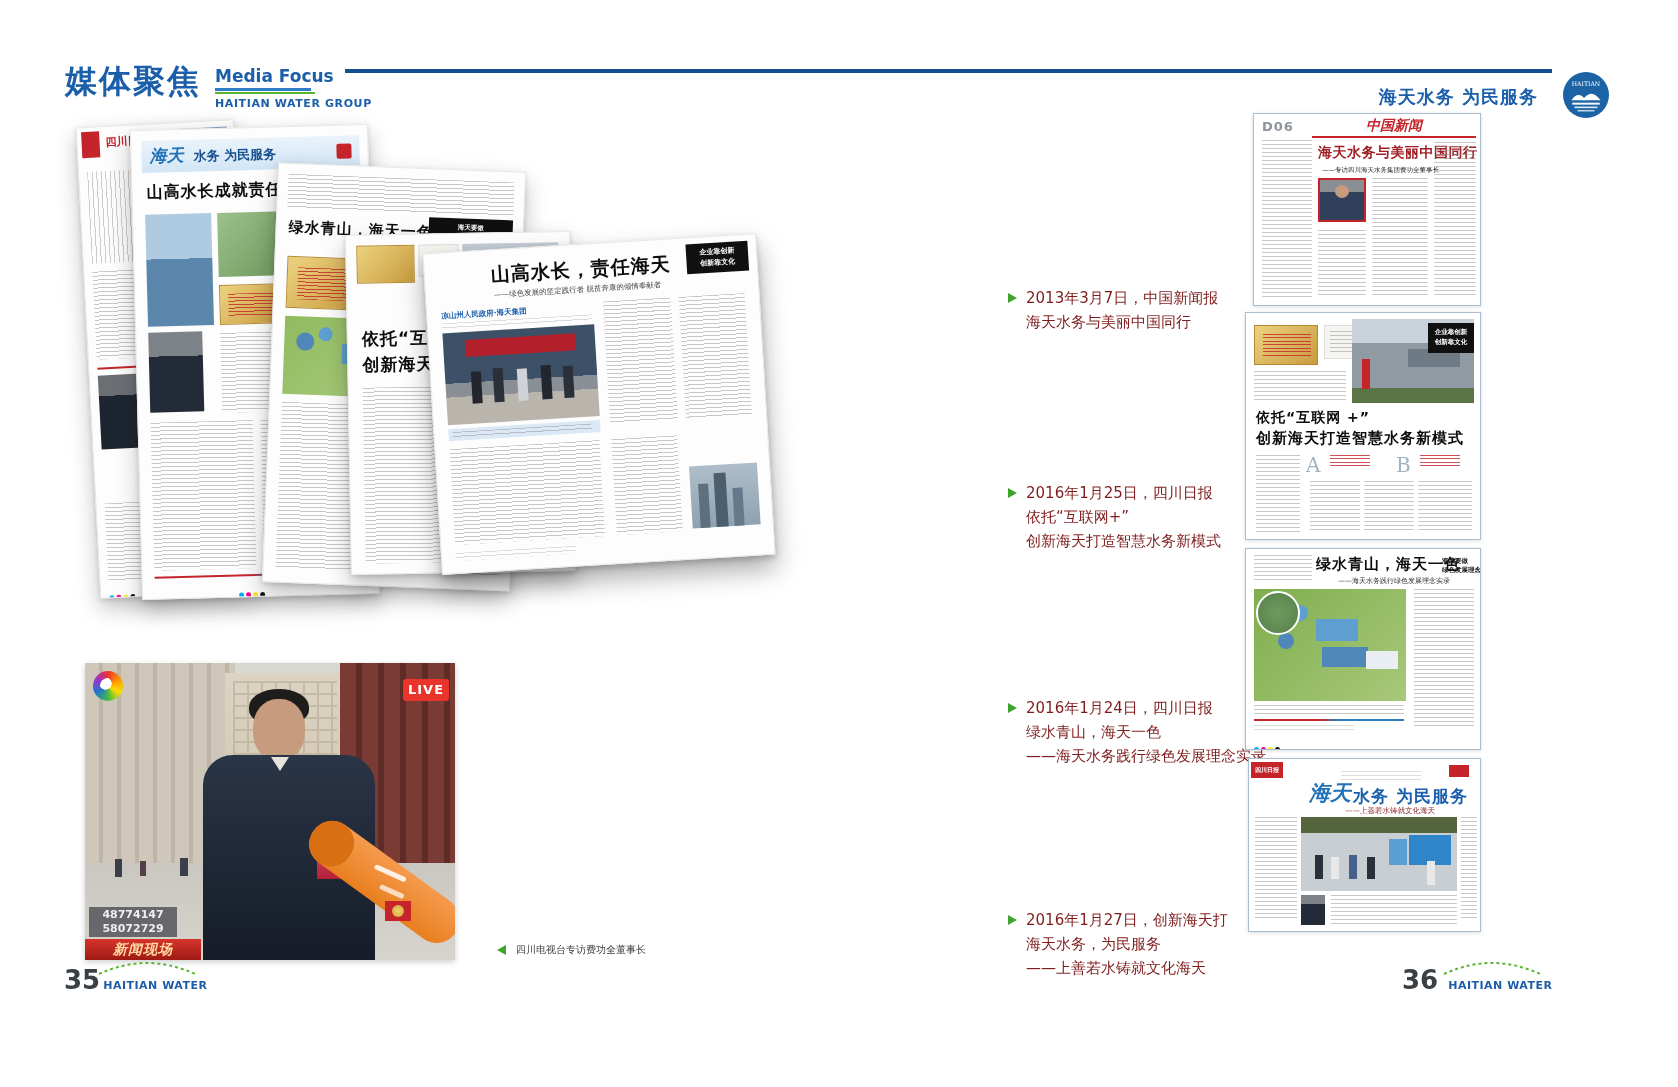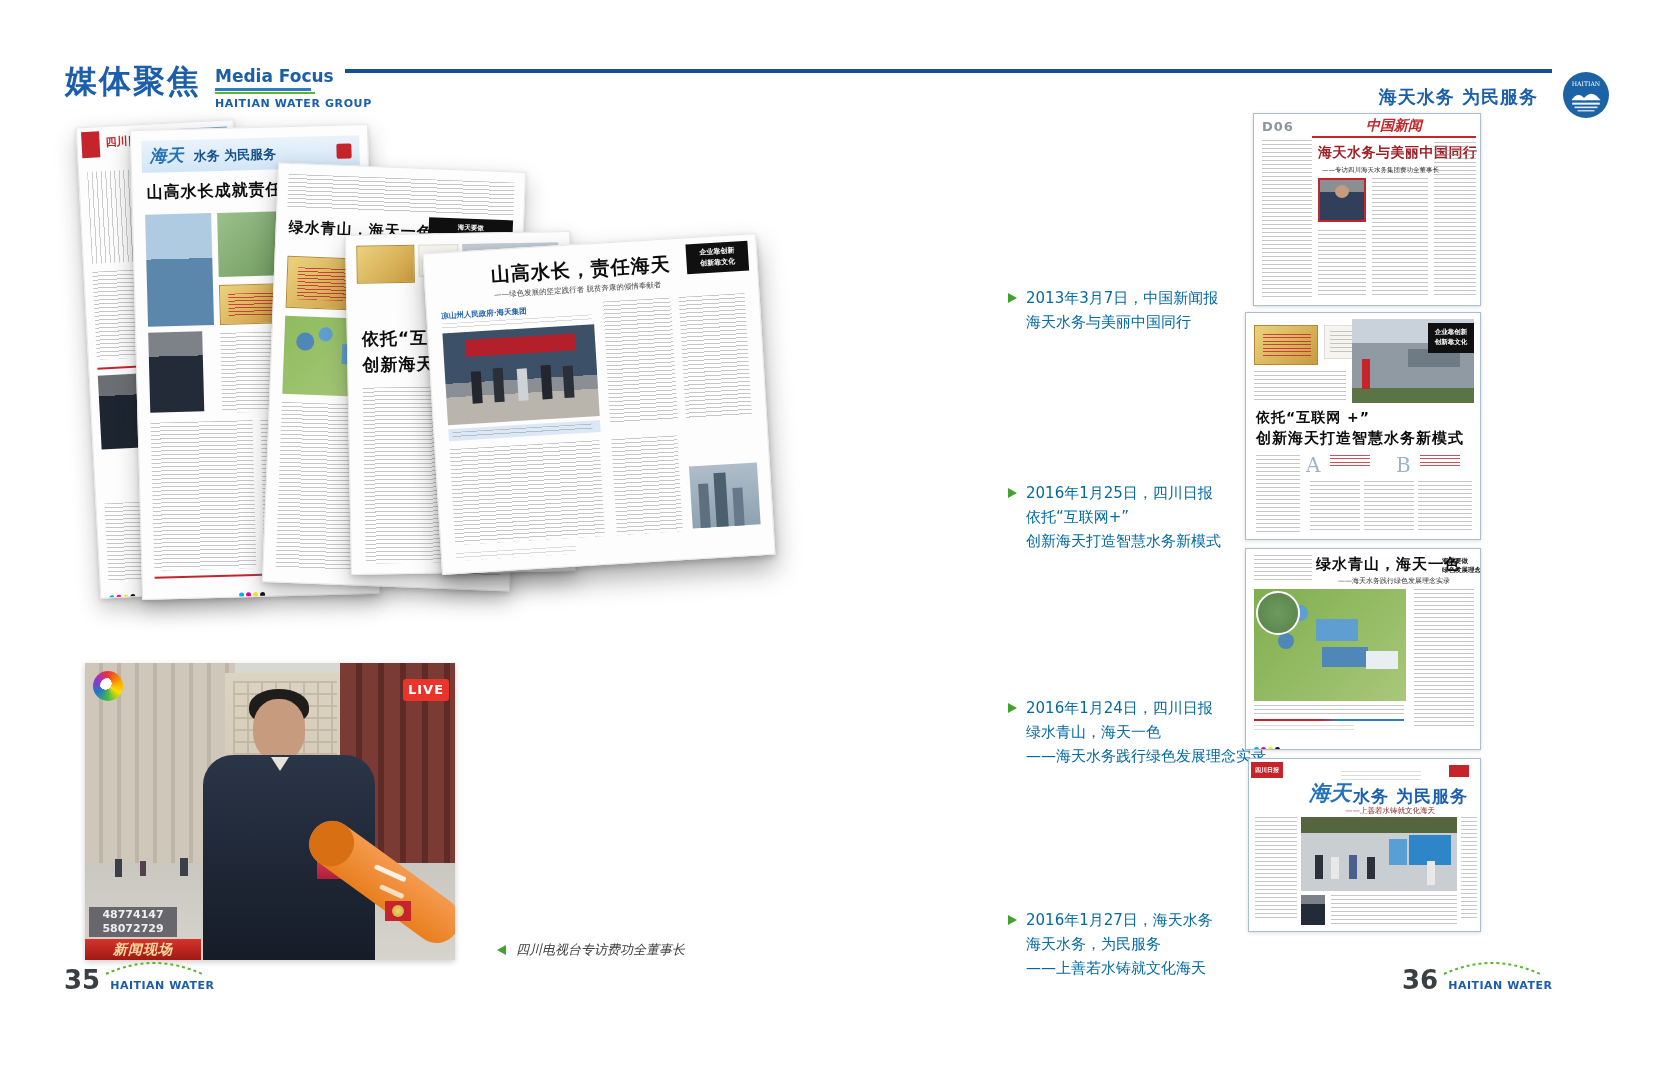--- a/index.html
+++ b/index.html
@@ -17,21 +17,21 @@
         box-shadow:0 10px 22px rgba(30,30,30,.28),0 2px 5px rgba(0,0,0,.15);overflow:hidden;}
   .thumb{position:absolute;background:#fff;border:1px solid #a9bdd4;
          box-shadow:0 1px 4px rgba(0,0,0,.14);overflow:hidden;}
   
   .arr-r{display:inline-block;width:0;height:0;border-left:9px solid #3fa32e;
          border-top:5px solid transparent;border-bottom:5px solid transparent;}
   .arr-up{display:inline-block;width:0;height:0;border-bottom:9px solid #3fa32e;
           border-left:5px solid transparent;border-right:5px solid transparent;}
   .arr-l{display:inline-block;width:0;height:0;border-right:9px solid #3fa32e;
          border-top:5px solid transparent;border-bottom:5px solid transparent;}
-  .bullet{display:flex;gap:9px;font-size:15px;line-height:24px;color:#0369a1;}
+  .bullet{display:flex;gap:9px;font-size:15px;line-height:24px;color:#7f1d1d;}
   .bullet .arr-r{margin-top:7px;}
   .caption{font-size:15px;line-height:23px;color:#3c3c3c;}
   .dot{display:inline-block;width:5px;height:5px;border-radius:50%;margin-right:2px;}
   .dc{background:#00aeef}.dm{background:#ec008c}.dy{background:#f7ec13}.dk{background:#111}
   .blackbox{background:#101010;color:#fff;font-weight:bold;text-align:center;overflow:hidden;}
   .serif{font-family:"DejaVu Serif","Liberation Serif",serif;}
   .nw{white-space:nowrap;}
   .goldplaque{background:linear-gradient(135deg,#ecd27e,#c89b3f);border:1px solid #b5892f;}
   .headline-k{font-weight:900;color:#0d0d0d;letter-spacing:1px;}
   .rbline{background:linear-gradient(90deg,#c5242b 0 45%,#2d7dc4 55% 100%);}
@@ -208,24 +208,24 @@
     <div class="abs" style="left:4px;top:244px;width:88px;height:30px;background:rgba(88,88,94,.88);color:#efefef;font-size:11px;font-weight:bold;line-height:14px;text-align:center;padding-top:1px;">
       <div>48774147</div>
       <div>58072729</div>
     </div>
     <div class="abs" style="left:0;top:276px;width:116px;height:21px;background:linear-gradient(180deg,#d5342c,#9e1a14);color:#ffd9a0;font-weight:900;font-style:italic;font-size:14px;line-height:21px;text-align:center;letter-spacing:1px;">新闻现场</div>
   </div>
 
 
   <div class="abs" style="left:497px;top:938px;display:flex;gap:10px;align-items:center;">
     <span class="arr-l"></span>
-    <span class="caption" style="font-size:13px;font-style:italic;">四川电视台专访费功全董事长</span>
-  </div>
-
-  <div class="abs" style="left:64px;top:962px;display:flex;align-items:flex-end;gap:10px;">
+    <span class="caption" style="font-size:10px;">四川电视台专访费功全董事长</span>
+  </div>
+
+  <div class="abs" style="left:64px;top:962px;display:flex;align-items:flex-end;gap:3px;">
     <span style="font-size:26px;font-weight:bold;color:#3a3f44;line-height:26px;">35</span>
     <span style="position:relative;display:inline-block;padding-top:12px;">
       <svg class="abs" style="left:-6px;top:-2px;" width="100" height="16">
         <path d="M2 14 Q50 -8 98 14" stroke="#5cb531" stroke-width="2" fill="none" stroke-dasharray="3 3"></path>
       </svg>
       <span style="font-size:11px;font-weight:bold;color:#1c5da9;letter-spacing:.5px;">HAITIAN WATER</span>
     </span>
   </div>
 
   <div class="bullet abs" style="left:1008px;top:286px;">
@@ -247,21 +247,21 @@
     <span class="arr-r"></span>
     <div>
       <div>2016年1月24日，四川日报</div>
       <div>绿水青山，海天一色</div>
       <div>——海天水务践行绿色发展理念实录</div>
     </div>
   </div>
   <div class="bullet abs" style="left:1008px;top:908px;">
     <span class="arr-r"></span>
     <div>
-      <div>2016年1月27日，海天水务</div>
+      <div>2016年1月27日，创新海天打</div>
       <div>海天水务，为民服务</div>
       <div>——上善若水铸就文化海天</div>
     </div>
   </div>
 
   <div class="thumb" style="left:1253px;top:113px;width:228px;height:193px;">
     <div class="abs" style="left:8px;top:5px;font-size:13px;font-weight:bold;color:#8d949b;letter-spacing:1px;">D06</div>
     <div class="abs serif nw" style="left:112px;top:3px;font-size:14px;font-weight:900;font-style:italic;color:#c5242b;">中国新闻</div>
     <div class="abs" style="left:58px;top:22px;width:164px;height:2px;background:#c5242b;"></div>
     <div class="ft abs" style="left:8px;top:26px;width:50px;height:158px;"></div>

